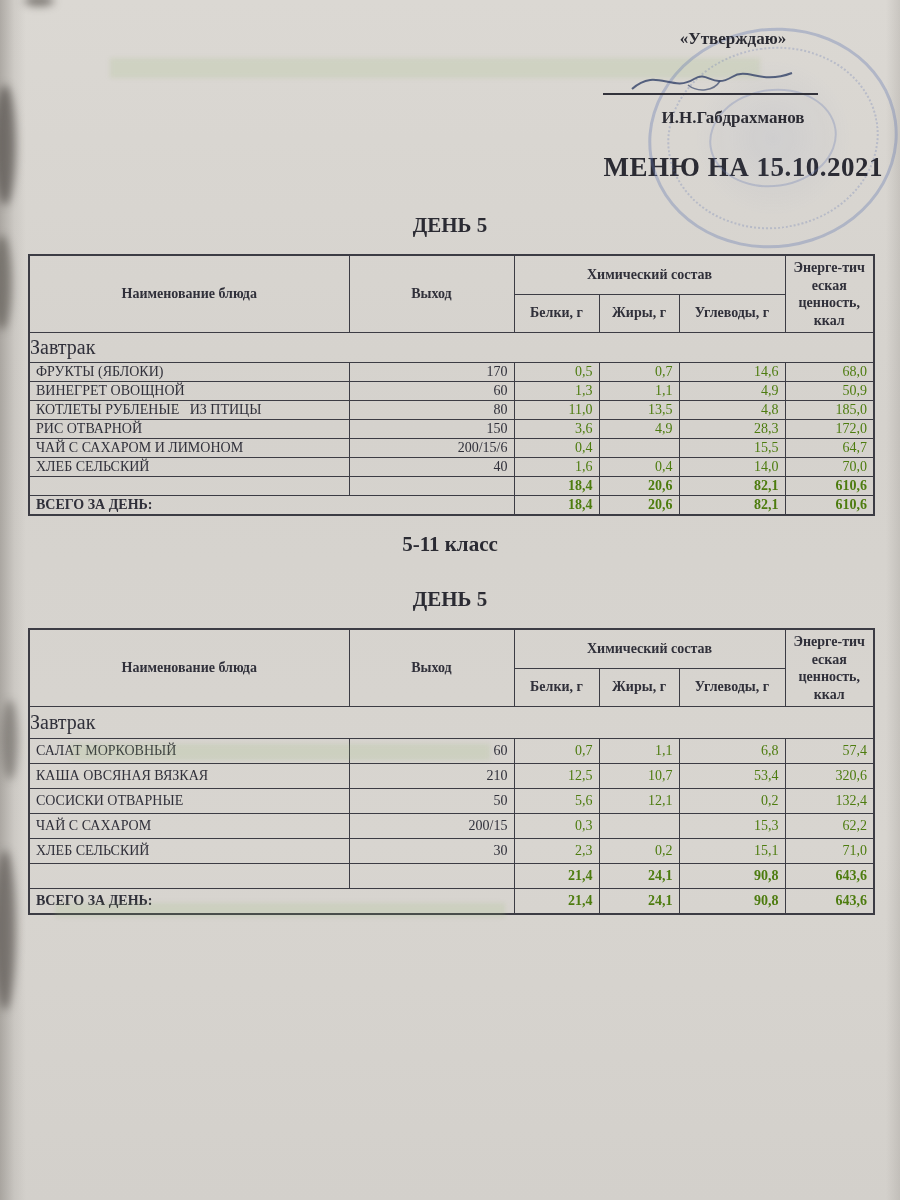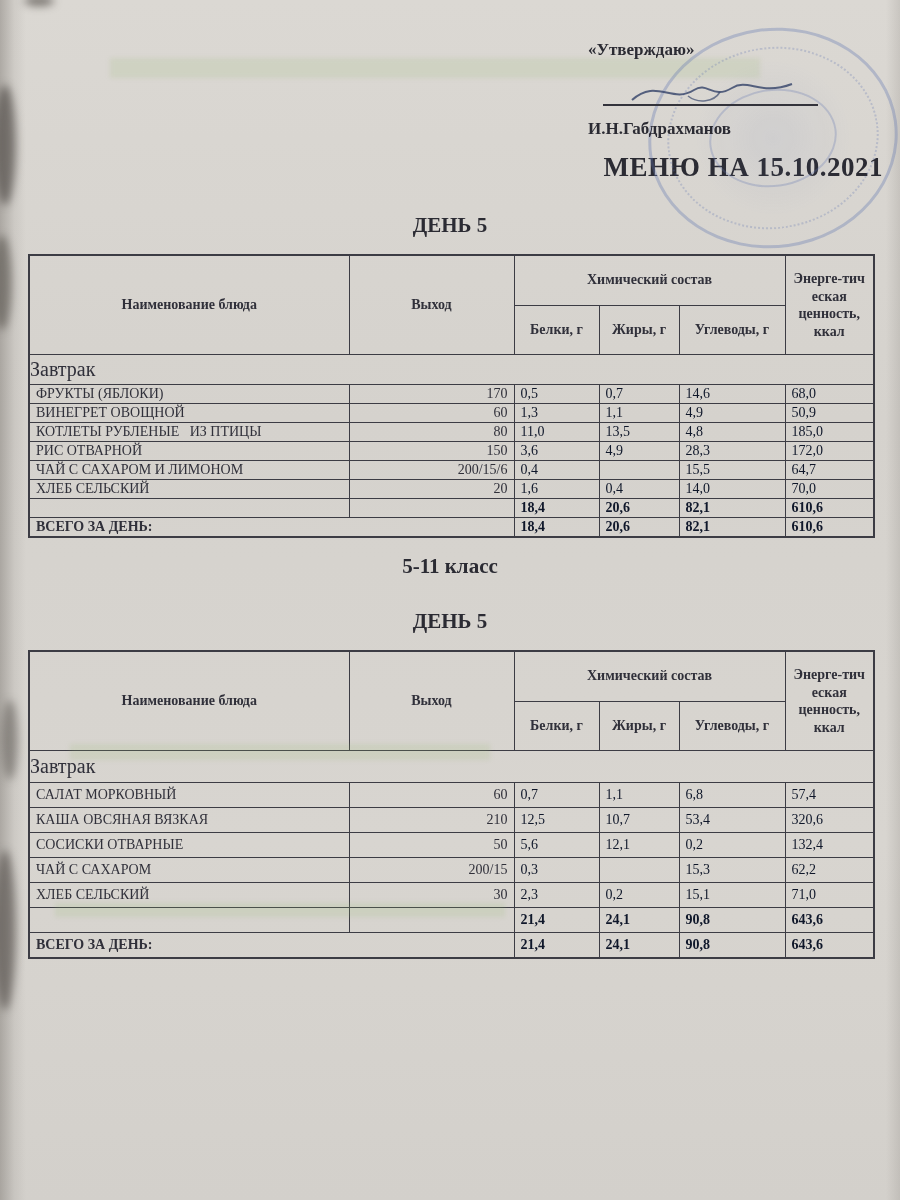--- a/index.html
+++ b/index.html
@@ -25,43 +25,43 @@
   .gs1{left:110px;top:58px;width:650px;height:20px;}
   .gs2{left:70px;top:744px;width:420px;height:16px;}
   .gs3{left:55px;top:903px;width:450px;height:14px;}
 
   
   .stamp{position:absolute;left:648px;top:28px;width:244px;height:214px;border-radius:50%;
     border:3px solid rgba(96,117,176,0.38);opacity:.9;pointer-events:none;transform:rotate(-8deg);}
   .stamp .ring2{position:absolute;inset:16px;border-radius:50%;border:2px dotted rgba(96,117,176,0.30);}
   .stamp .ring3{position:absolute;inset:58px;border-radius:50%;border:2px solid rgba(96,117,176,0.30);}
   .stamp .haze{position:absolute;inset:30px;border-radius:50%;background:radial-gradient(circle,rgba(110,130,185,0.10),transparent 70%);}
-  .approval{position:absolute;top:39px;right:22px;width:290px;text-align:left;font-weight:bold;font-size:17px;line-height:1.35;}
+  .approval{position:absolute;top:28px;right:22px;width:290px;text-align:center;font-weight:bold;font-size:17px;line-height:1.35;}
   .approval .sig-area{position:relative;height:34px;margin-top:14px;}
   .approval .sig-line{position:absolute;right:60px;bottom:4px;width:215px;border-bottom:2px solid #33333b;}
   .approval .sig-svg{position:absolute;right:80px;bottom:2px;}
   .approval .sig-name{margin-top:8px;font-size:17px;}
 
   
   .doc-title{margin:152px 17px 0 0;text-align:right;font-size:27px;font-weight:bold;letter-spacing:.5px;}
   .class-heading{margin:16px 0 0 0;text-align:center;font-size:21px;font-weight:bold;}
   .day-heading{margin:30px 0 0 0;text-align:center;font-size:21px;font-weight:bold;}
   .section2 .class-heading{}
 
   
   table.menu-table{border-collapse:collapse;width:845px;margin:16px 0 0 28px;table-layout:fixed;
     font-size:14px;color:#30303a;}
   table.menu-table th,table.menu-table td{border:1px solid #3c3c44;padding:1px 6px;overflow:hidden;}
   table.menu-table{border:2px solid #3c3c44;}
-  table.menu-table th{font-weight:bold;text-align:center;font-size:14px;padding:14px 4px;}
+  table.menu-table th{font-weight:bold;text-align:center;font-size:14px;padding:3px 4px;}
   th.th-energy{font-size:13px;line-height:1.25;}
   tr.meal-row td{font-size:20px;font-weight:normal;text-align:left;padding:3px 0;margin-left:24px;}
   td.cell-name{text-align:left;white-space:nowrap;}
   td.cell-output{text-align:right;}
-  td.cell-num{padding-right:8px;color:#0f172a;}
+  td.cell-num{text-align:right;padding-right:8px;color:#4d7c0f;}
   tr.subtotal-row td,tr.total-row td{font-weight:bold;}
   tr.total-row td.cell-name{font-size:14px;}
   table.t2 td{padding-top:4px;padding-bottom:4px;}
   table.t2 tr.meal-row td{padding:4px 0;}
 </style>
 </head>
 <body>
 
 <div class="page">
 
@@ -162,21 +162,21 @@
           <tr>
             <td class="cell-name">ЧАЙ С САХАРОМ И ЛИМОНОМ</td>
             <td class="cell-output">200/15/6</td>
             <td class="cell-num">0,4</td>
             <td class="cell-num"></td>
             <td class="cell-num">15,5</td>
             <td class="cell-num">64,7</td>
           </tr>
           <tr>
             <td class="cell-name">ХЛЕБ СЕЛЬСКИЙ</td>
-            <td class="cell-output">20</td>
+            <td class="cell-output">40</td>
             <td class="cell-num">1,6</td>
             <td class="cell-num">0,4</td>
             <td class="cell-num">14,0</td>
             <td class="cell-num">70,0</td>
           </tr>
         </tbody>
       <tbody>
         <tr class="subtotal-row">
           <td class="cell-name"></td>
           <td class="cell-output"></td>

